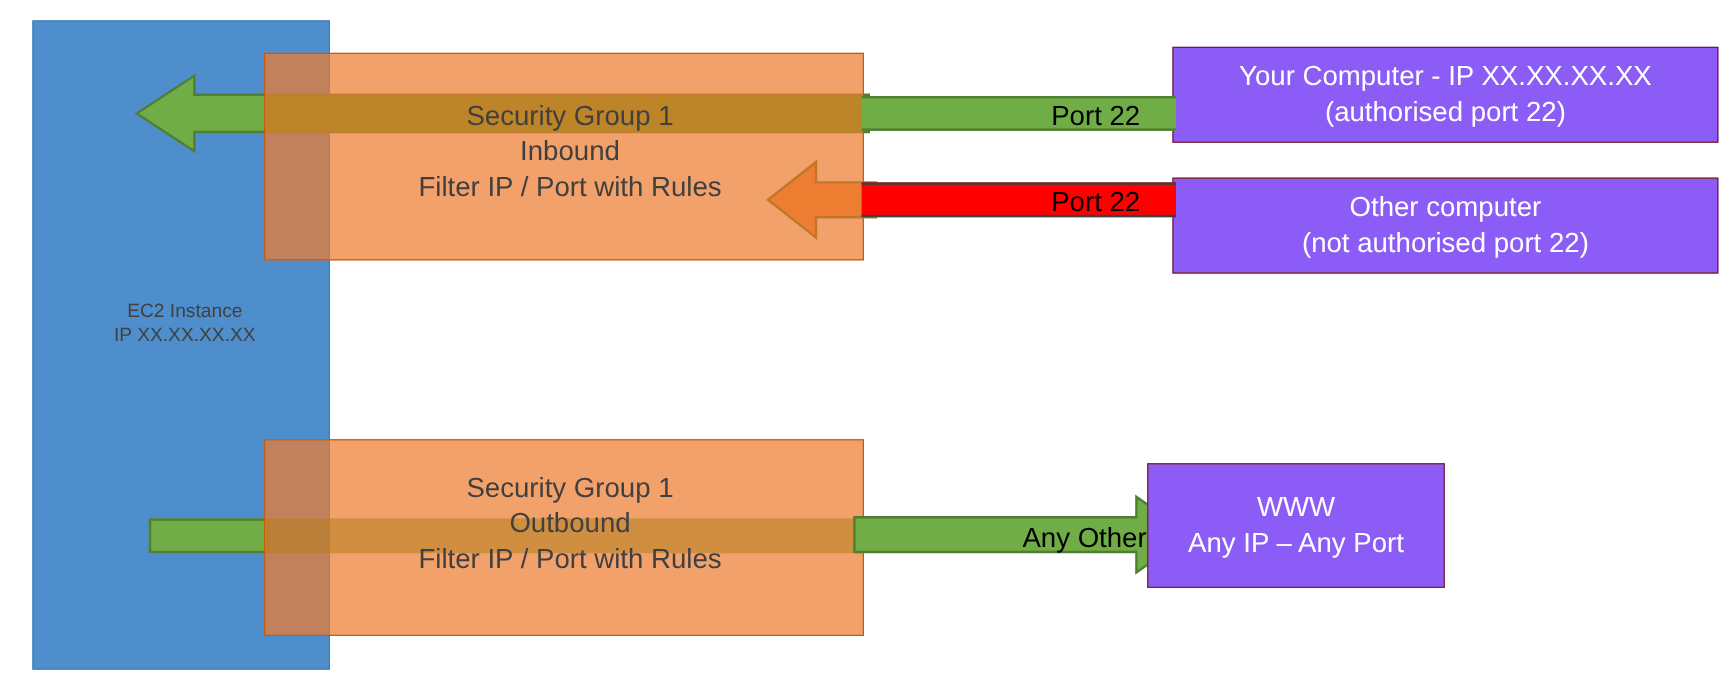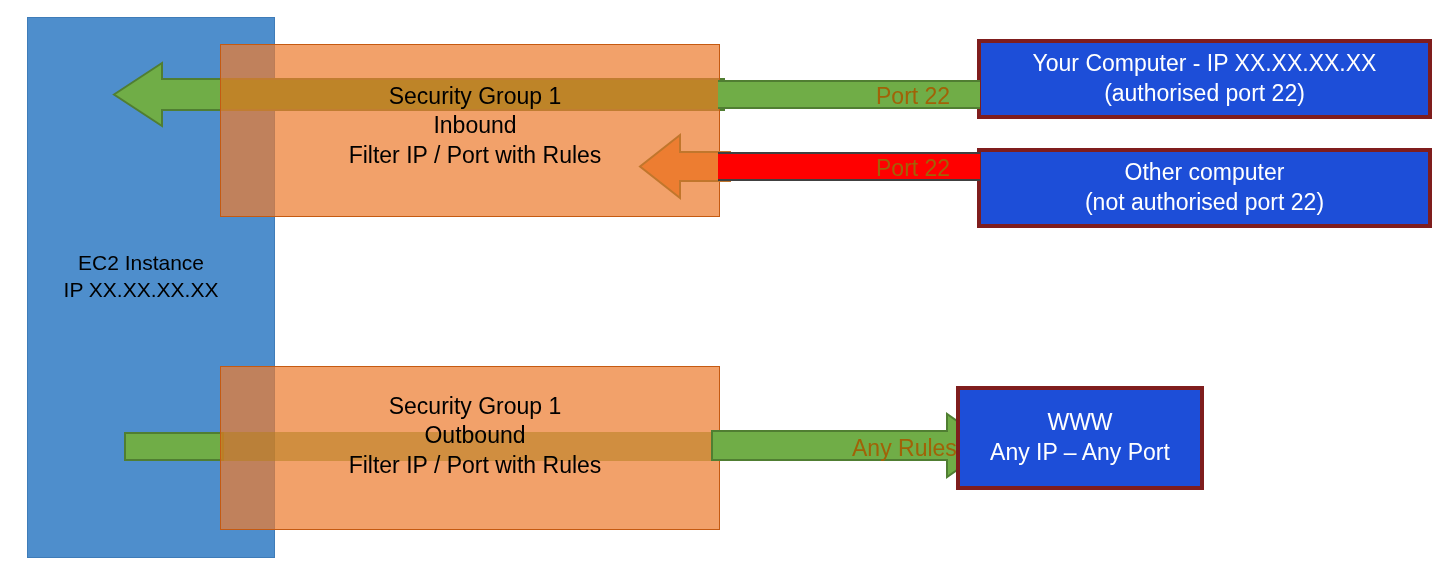--- a/index.html
+++ b/index.html
@@ -19,64 +19,65 @@
     overflow: hidden;
   }
 
   
   .box {
     position: absolute;
     box-sizing: border-box;
   }
   .lbl {
     position: absolute;
-    color: #000000;
+    color: #404040;
     text-align: center;
     line-height: 1.28;
     white-space: pre-line;
     pointer-events: none;
   }
 
   
   .ec2 {
     left: 27px;
     top: 17px;
     width: 248px;
     height: 541px;
     background: #4E8ECC;
     border: 1px solid #3f7cb8;
     z-index: 1;
   }
   .ec2-label {
     left: 27px;
     top: 250px;
     width: 228px;
-    font-size: 21px;
+    font-size: 16px;
     z-index: 9;
+    padding-left: 13px;
   }
 
   
   .sg {
     background: rgba(237, 125, 49, 0.72);
     border: 1px solid #C55A11;
     z-index: 4;
   }
   .sg-in  { left: 220px; top: 44px;  width: 500px; height: 173px; }
   .sg-out { left: 220px; top: 366px; width: 500px; height: 164px; }
   .sg-label {
     font-size: 23px;
     z-index: 9;
   }
   .sg-in-label  { left: 260px; top: 82px;  width: 430px; }
   .sg-out-label { left: 260px; top: 392px; width: 430px; }
 
   
   .gray {
-    background: #1d4ed8;
-    border: 4px solid #7f1d1d;
+    background: #8b5cf6;
+    border: 1px solid #7f1d1d;
     z-index: 6;
     display: flex;
     align-items: center;
     justify-content: center;
   }
   .gray-text {
     color: #ffffff;
     font-size: 23px;
     line-height: 1.3;
     text-align: center;
@@ -90,21 +91,21 @@
   .shaft {
     position: absolute;
     box-sizing: border-box;
   }
   .arrowsvg {
     position: absolute;
     overflow: visible;
   }
   .port-tag {
     position: absolute;
-    color: #a16207;
+    color: #000000;
     font-size: 23px;
     line-height: 1;
     z-index: 12;
     pointer-events: none;
     white-space: nowrap;
   }
 
   
   .green-in-shaft {
     left: 718px;  top: 80px;  width: 262px; height: 29px;
@@ -189,21 +190,21 @@
 
   <div class="shaft green-in-shaft"></div>
   <div class="shaft red-in-shaft"></div>
 
   <svg class="arrowsvg green-out-head" viewBox="0 0 280 63">
     <polygon points="0,17 235,17 235,0 280,31.5 235,63 235,46 0,46" fill="#70AD47" stroke="#507E32" stroke-width="2"></polygon>
   </svg>
 
   <div class="port-tag port22-green">Port 22</div>
   <div class="port-tag port22-red">Port 22</div>
-  <div class="port-tag anyport-green">Any Rules</div>
+  <div class="port-tag anyport-green">Any Other</div>
 
   <div class="box gray gray-your">
     <div class="gray-text">Your Computer - IP XX.XX.XX.XX
 (authorised port 22)</div>
   </div>
 
   <div class="box gray gray-other">
     <div class="gray-text">Other computer
 (not authorised port 22)</div>
   </div>

